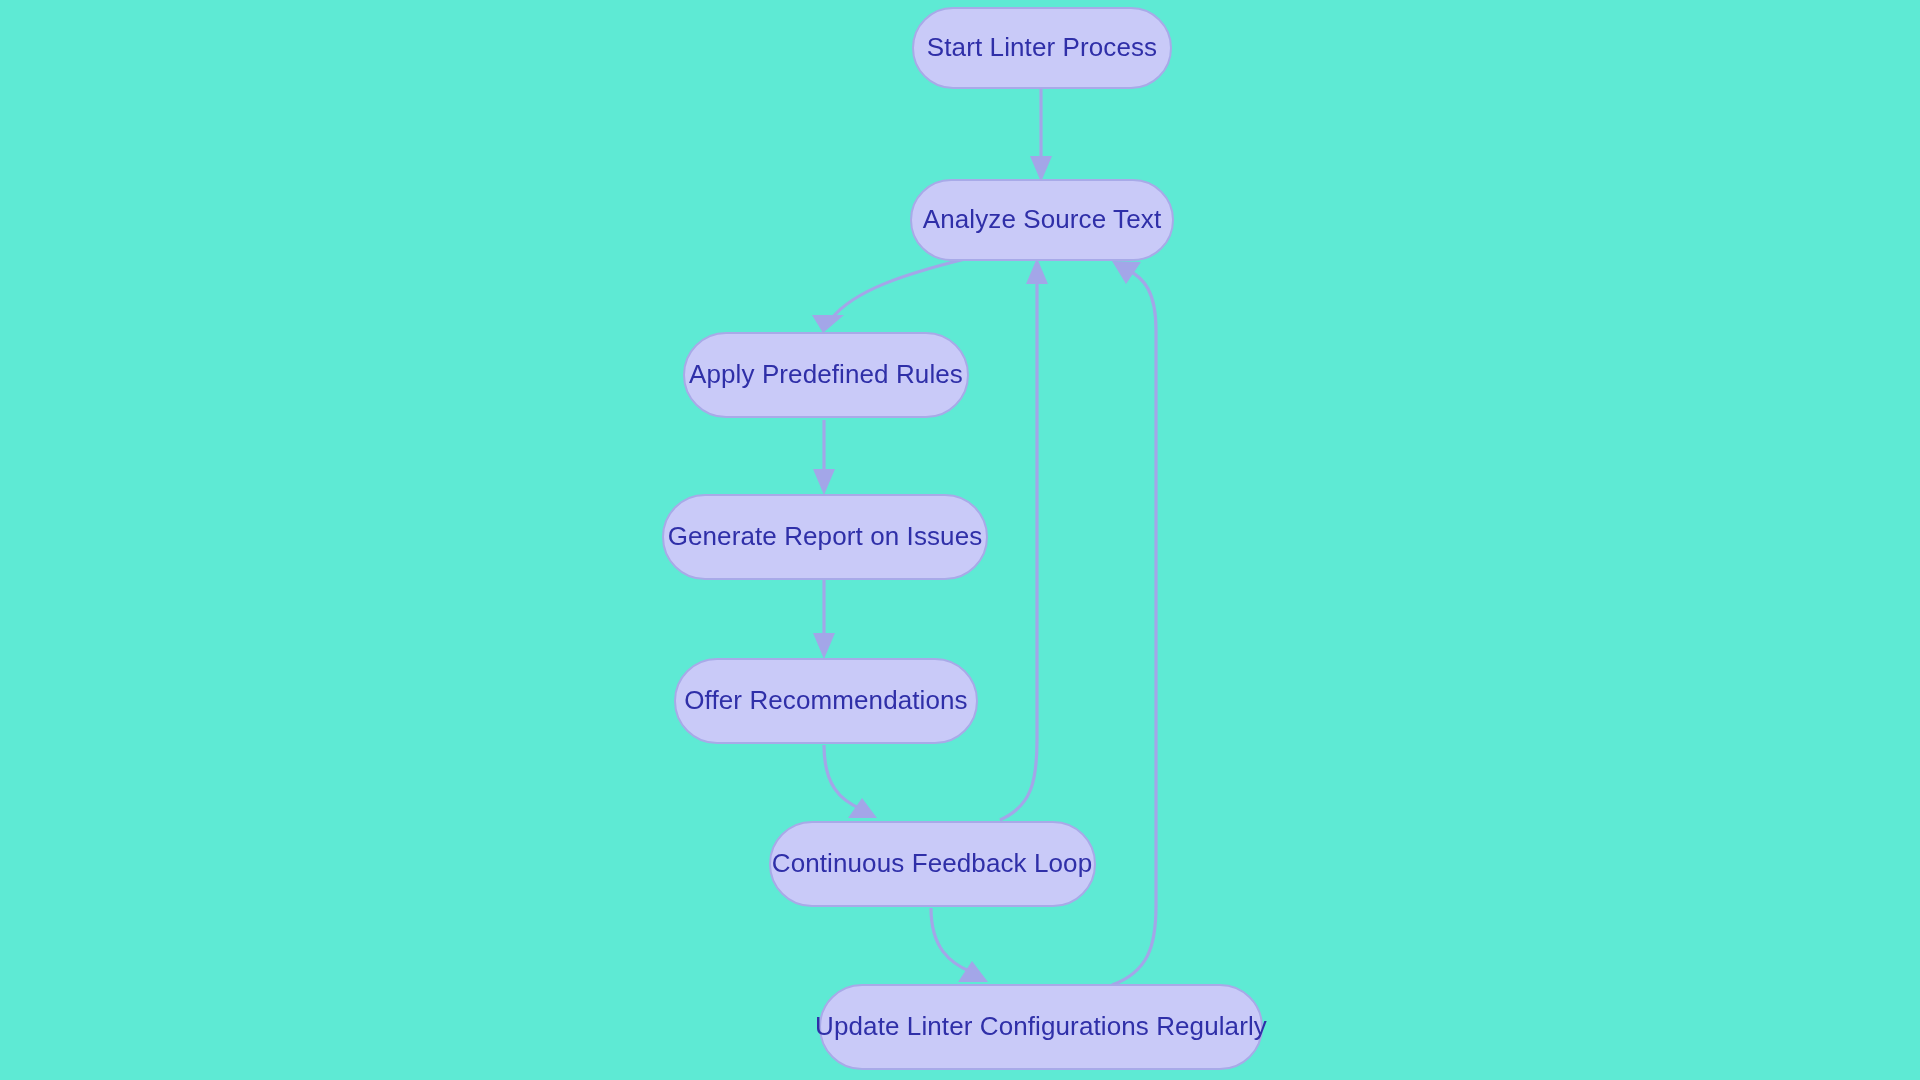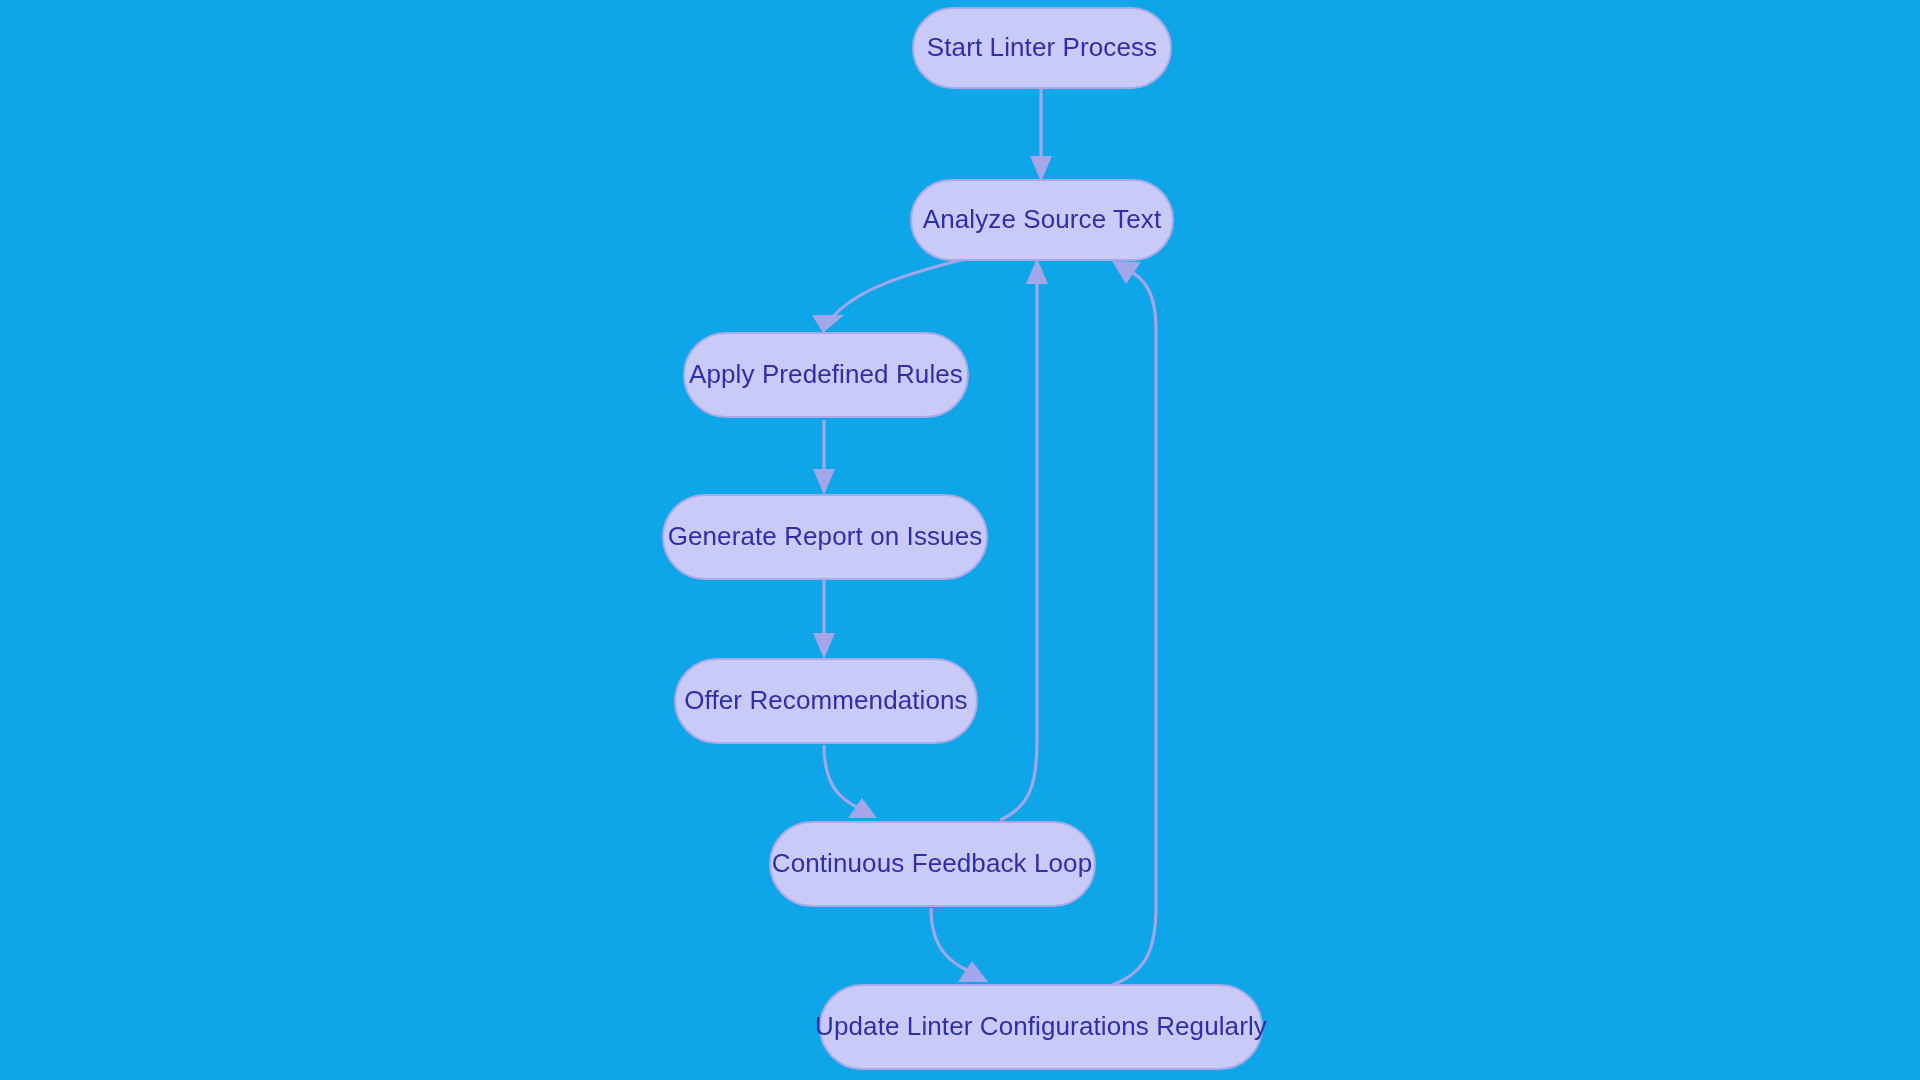--- a/index.html
+++ b/index.html
@@ -48,21 +48,21 @@
     stroke-linecap: butt;
   }
   .edge-head {
     fill: #a3a6e8;
     stroke: none;
   }
 </style>
 </head>
 <body>
 
-<div id="flowchart-root" style="background: #0ea5e9;">
+<div id="flowchart-root" style="background: #5eead4;">
 
   <svg id="flow-svg" viewBox="0 0 1920 1080">
 
     <g>
 
       <g>
         <path class="edge-path" d="M 1041,88 L 1041,167" stroke="#a3a6e8"></path>
         <path class="edge-head" d="M 1041,182 L 1030,156 L 1052,156 Z" fill="#a3a6e8"></path>
       </g>
 

